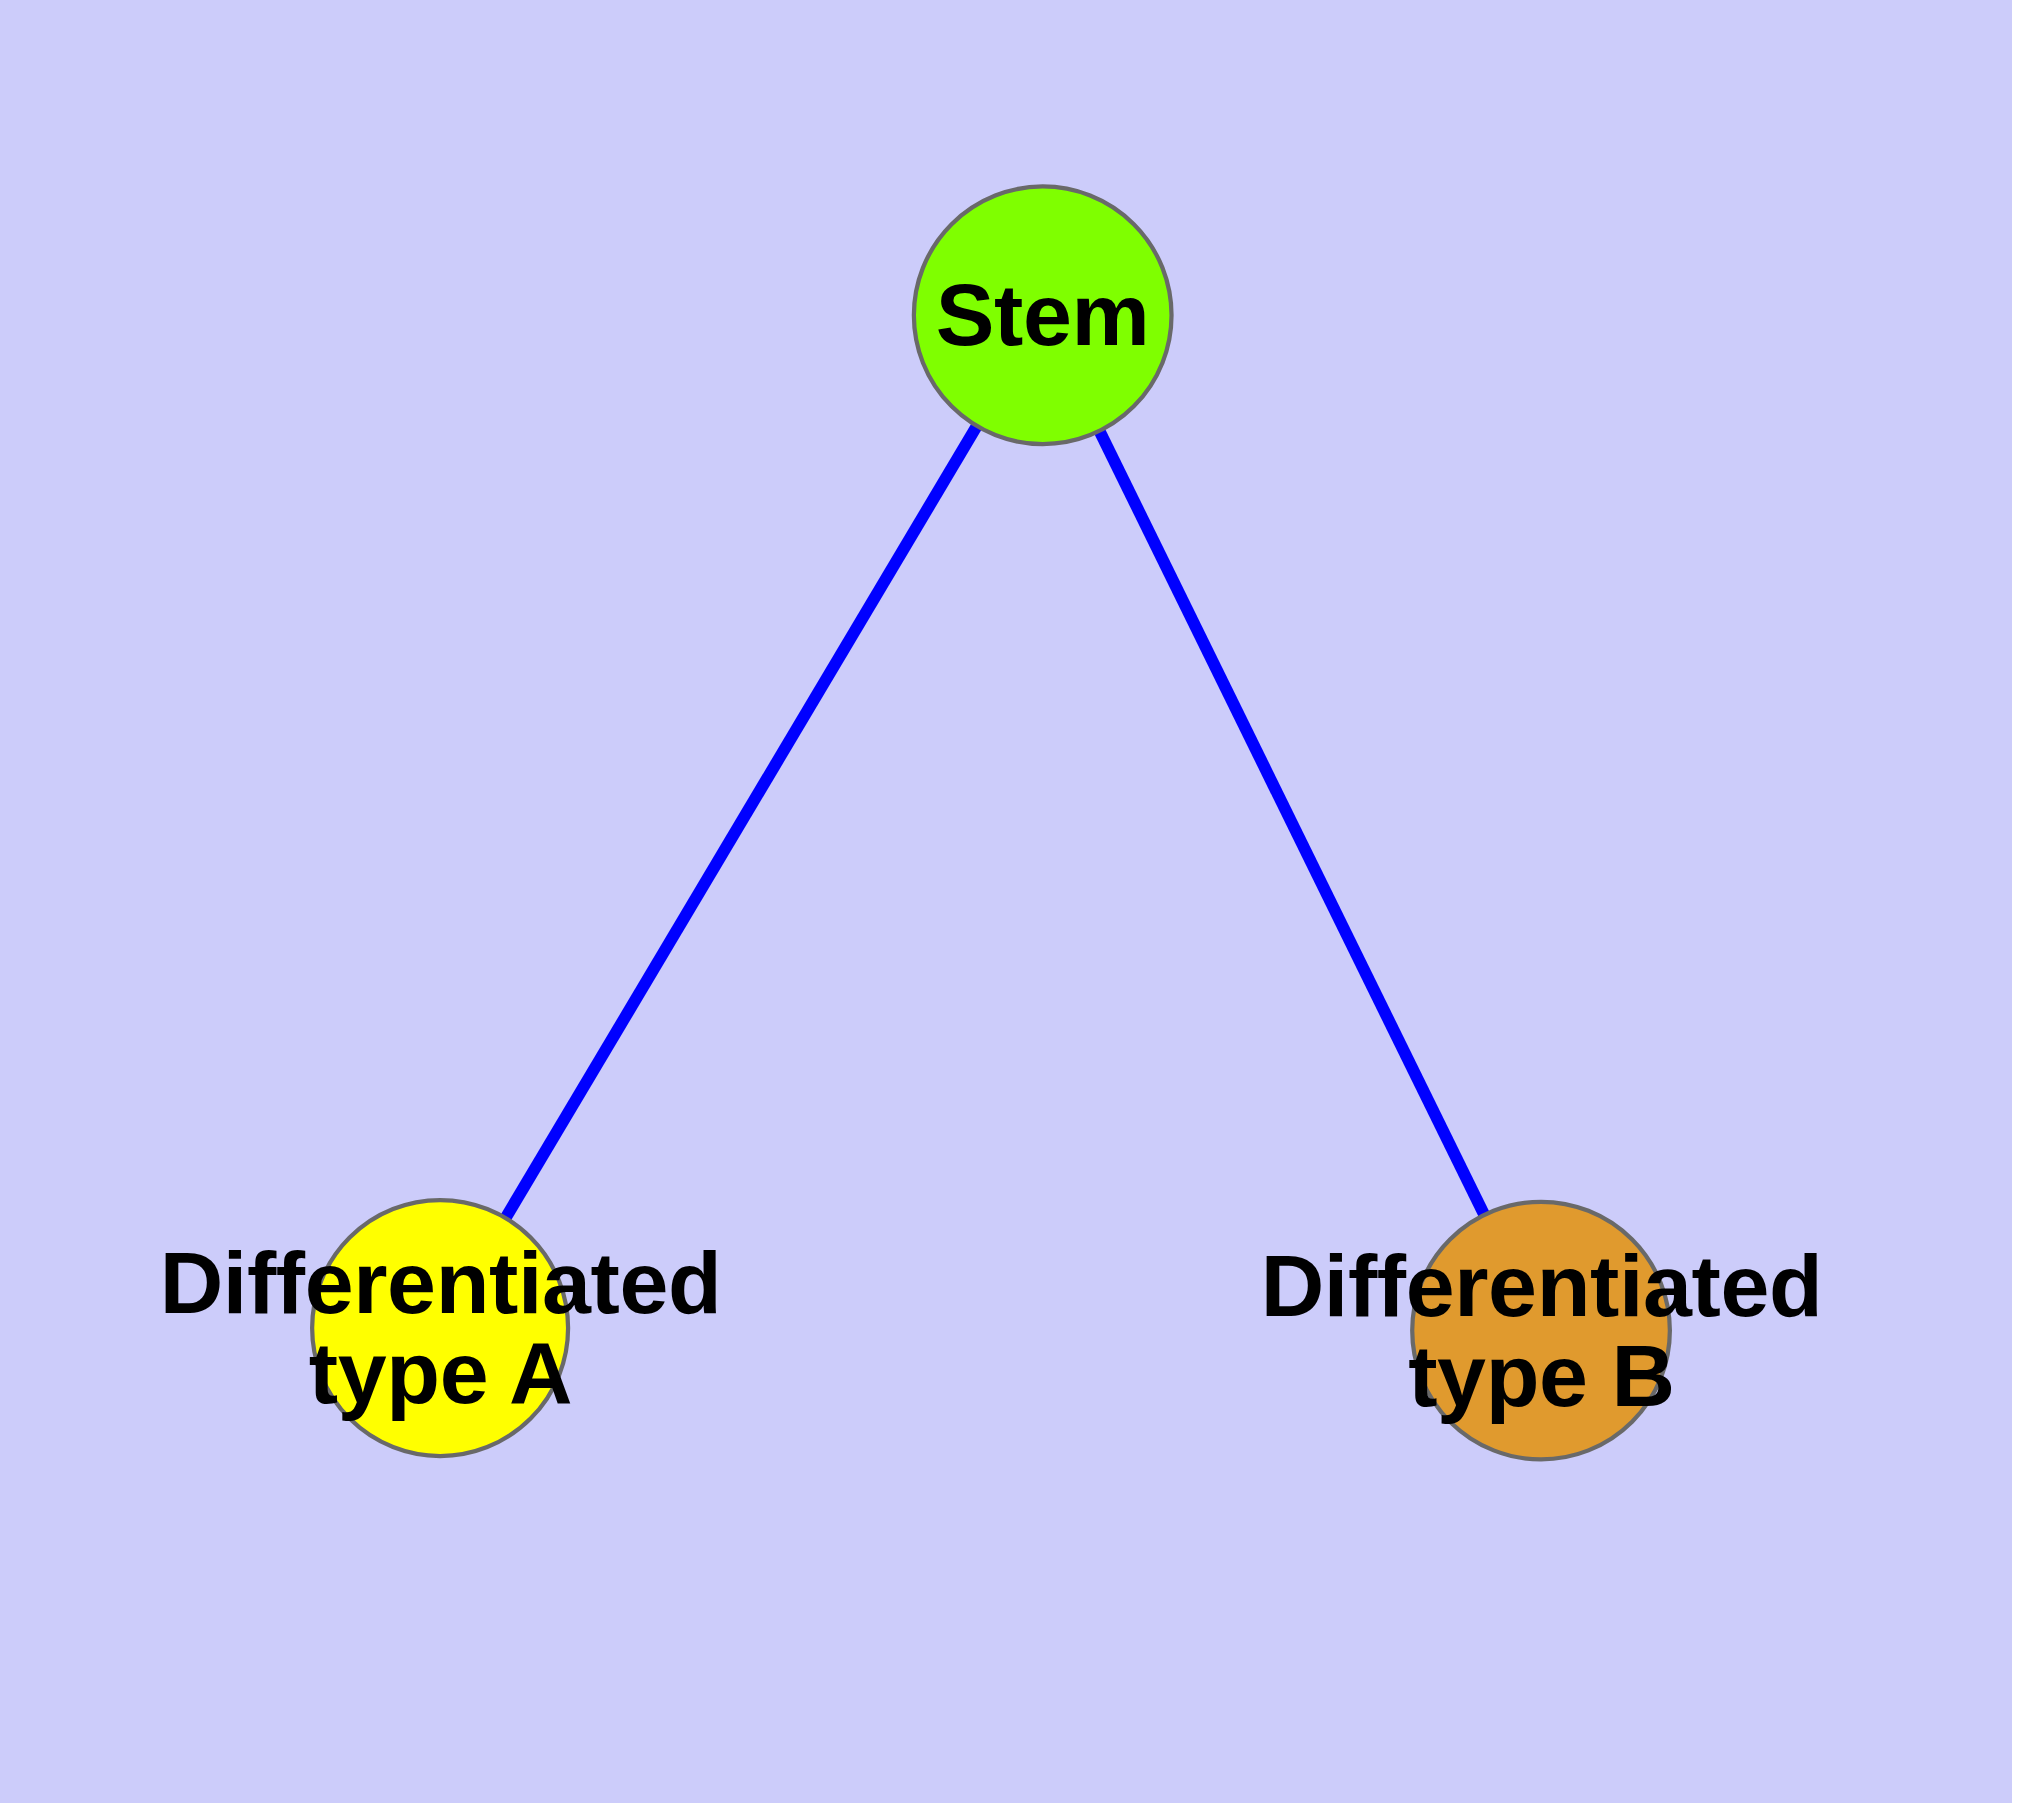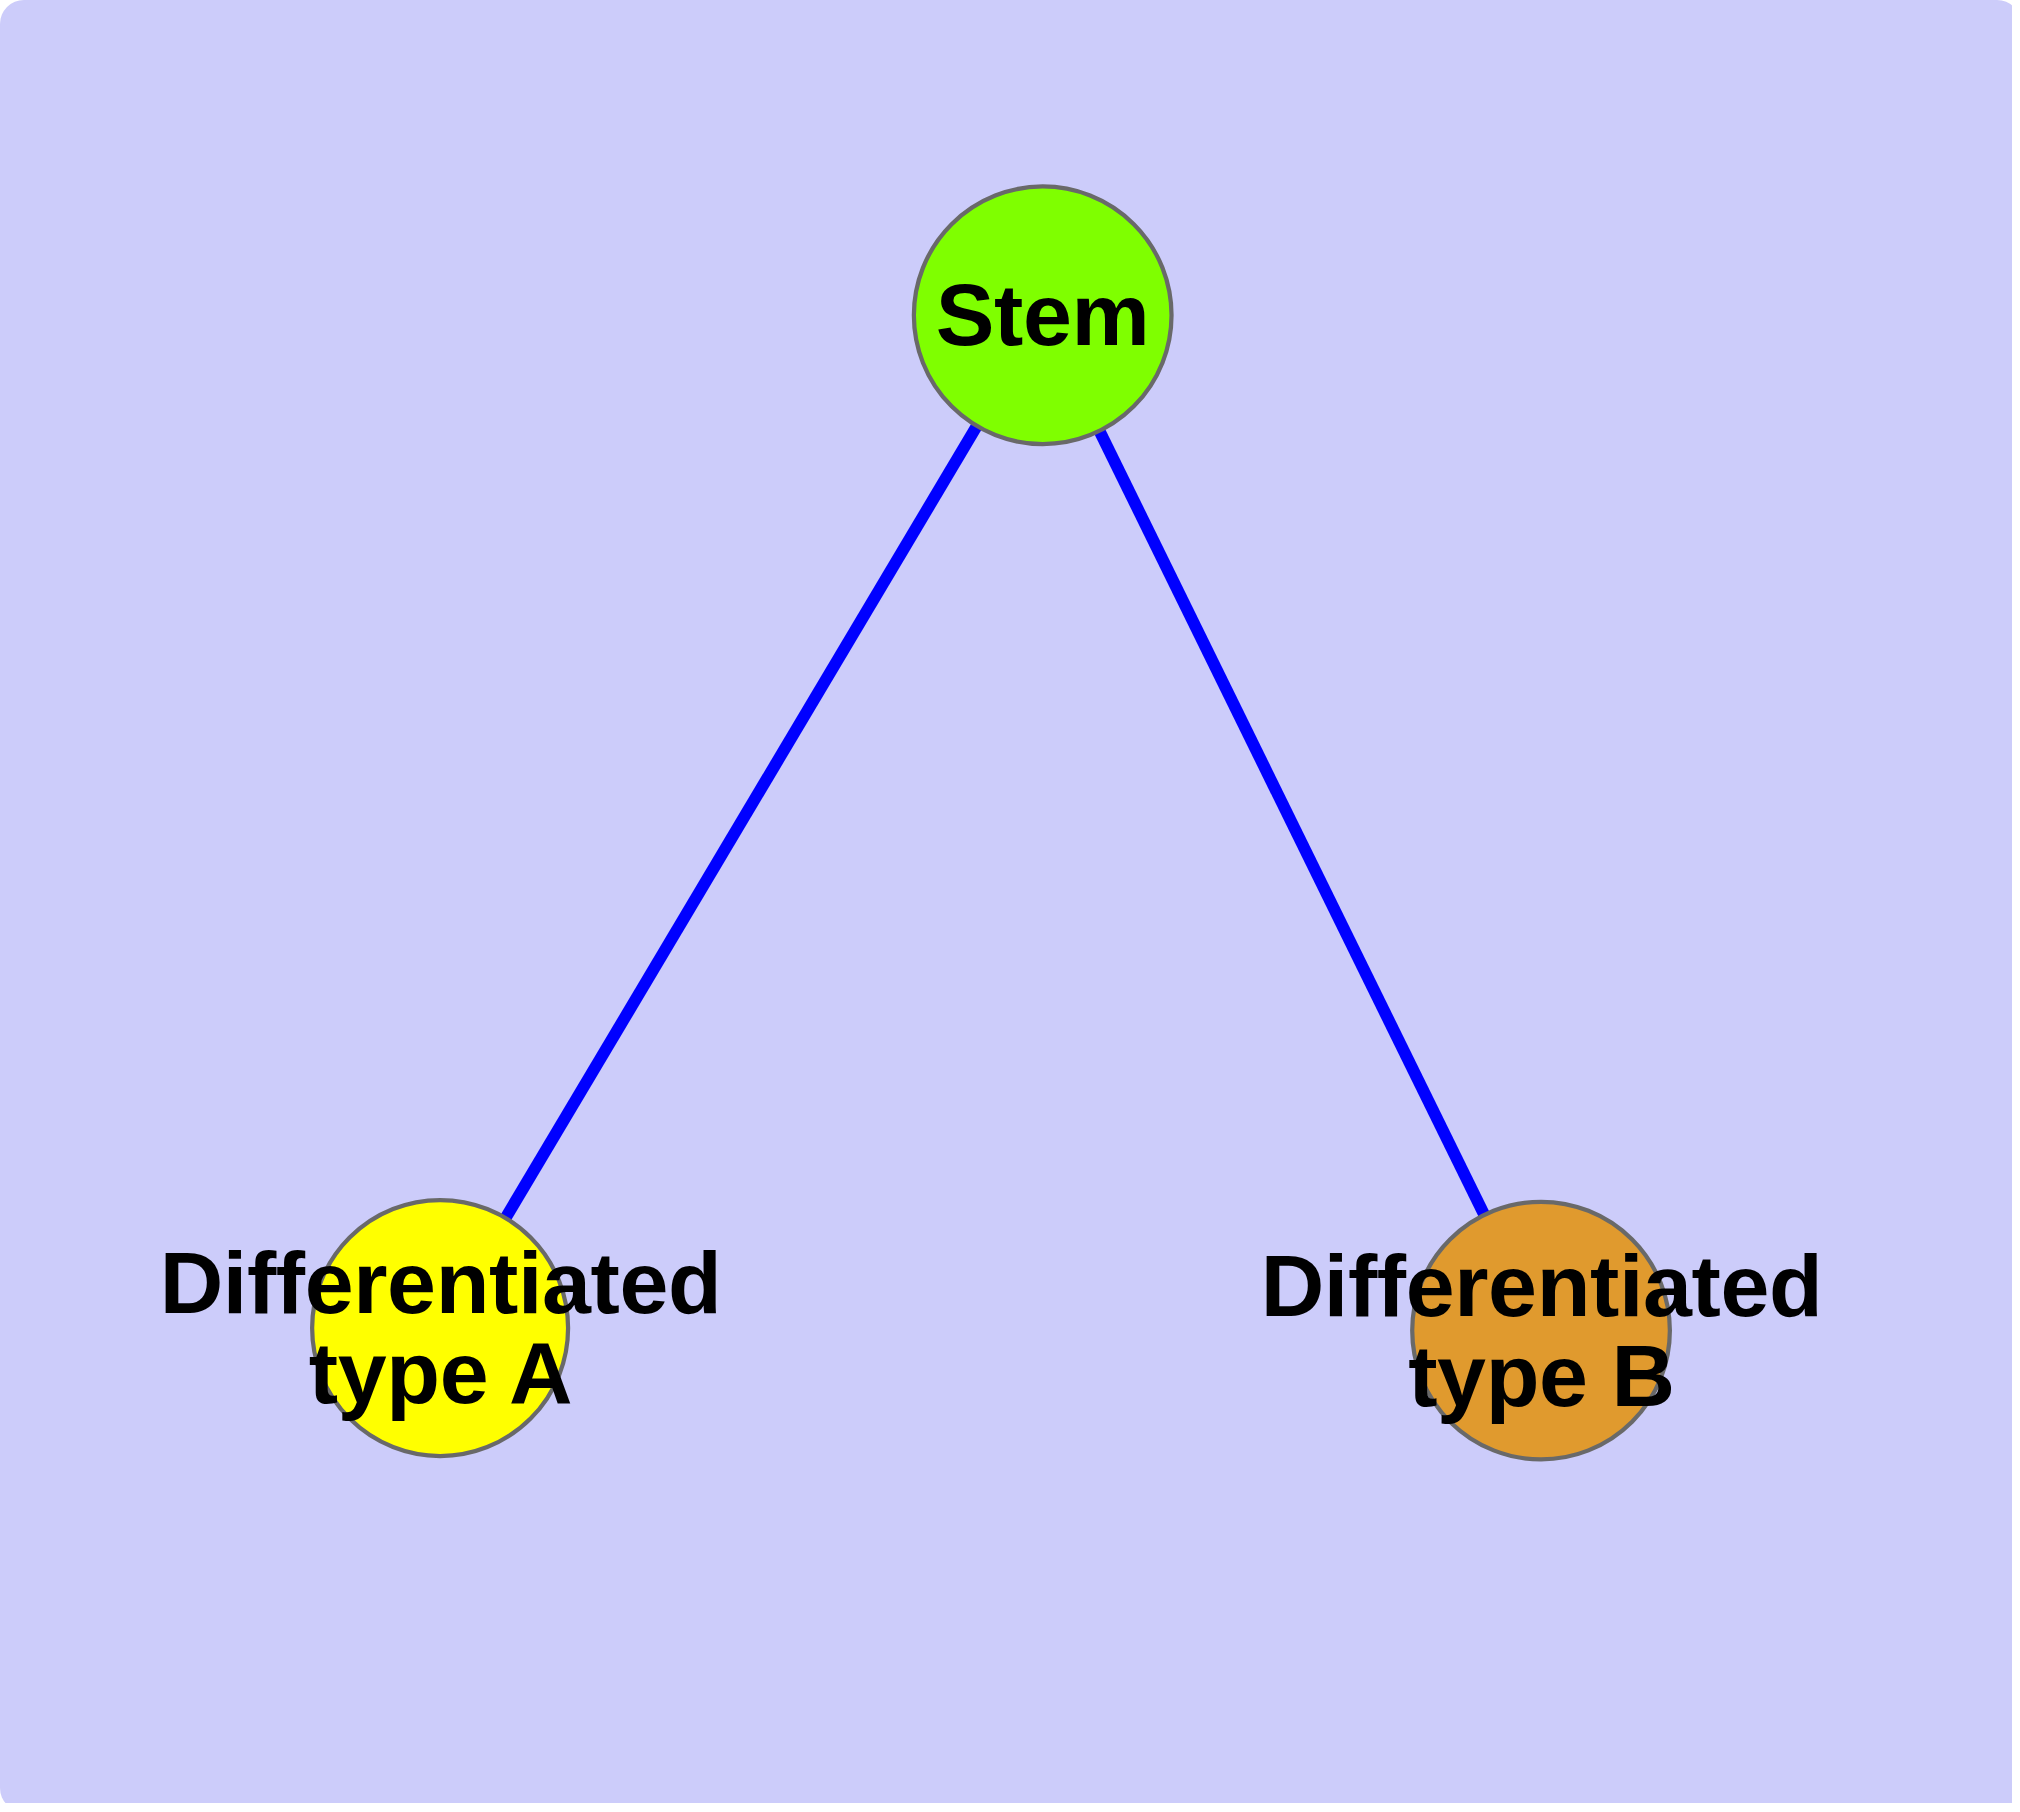--- a/index.html
+++ b/index.html
@@ -8,21 +8,20 @@
     padding: 0;
     background: #ffffff;
   }
   #canvas {
     position: relative;
     width: 2021px;
     height: 1812px;
     background: #ffffff;
     overflow: hidden;
     font-family: "Liberation Sans", "DejaVu Sans", sans-serif;
-    border-radius: 24px;
   }
   #plot-area {
     position: absolute;
     left: 0px;
     top: 0px;
     width: 2012px;
     height: 1803px;
     background: #ccccfa;
   }
   #graph-svg {

